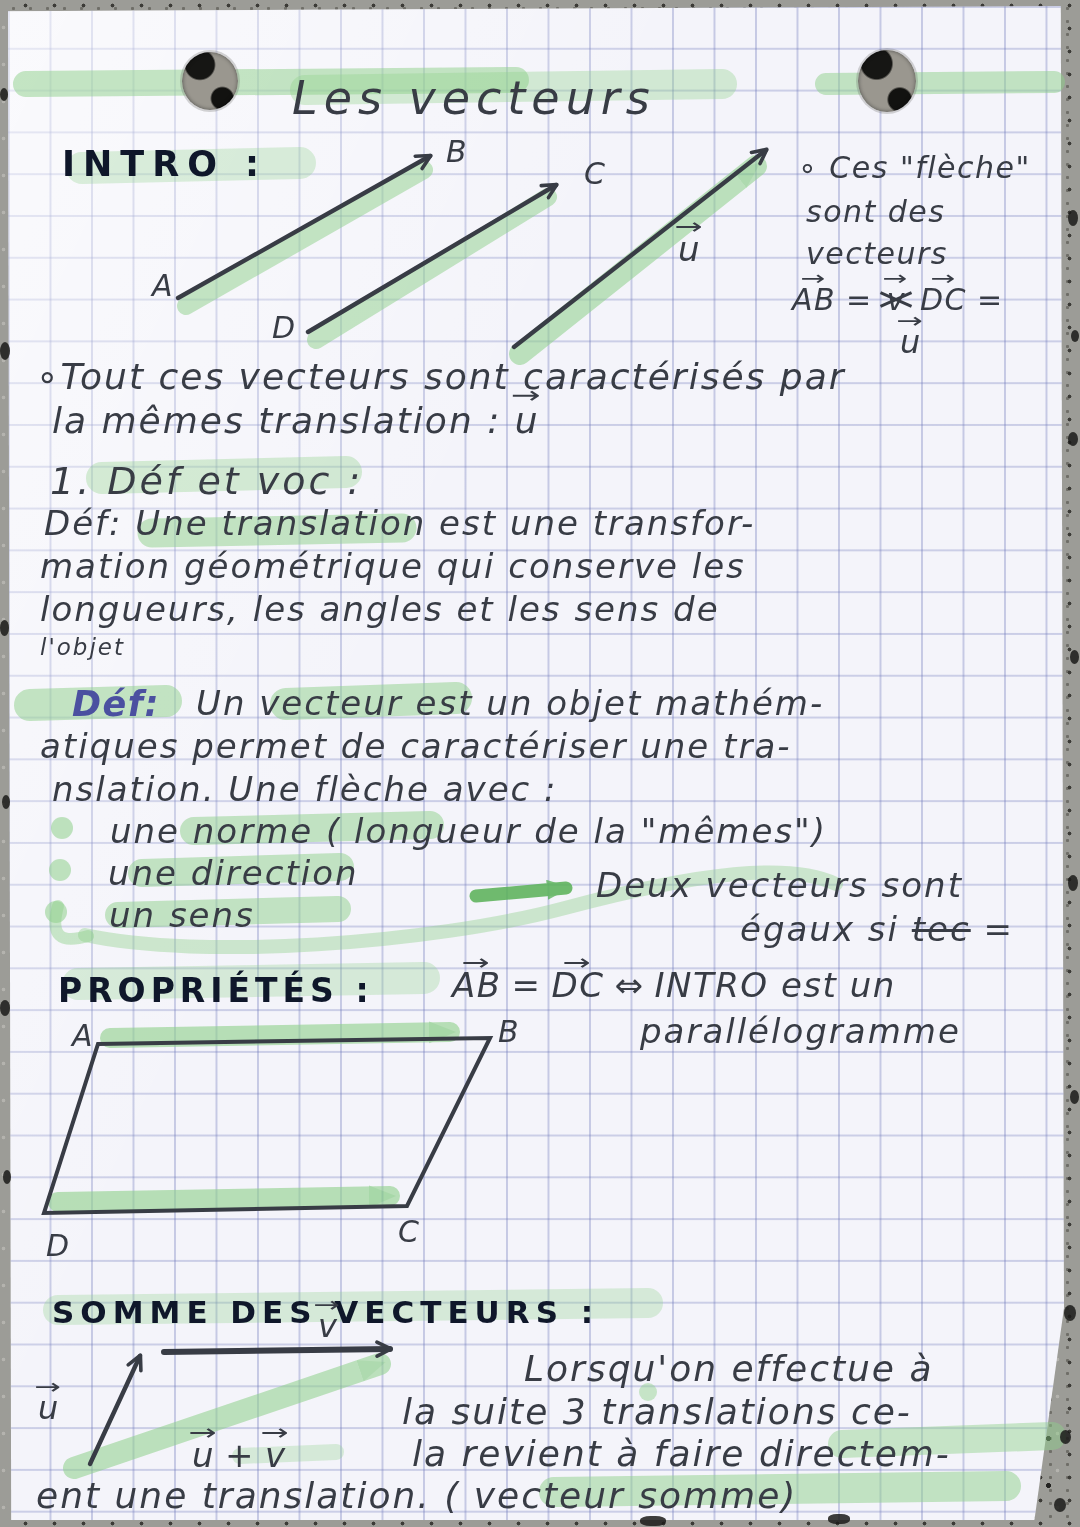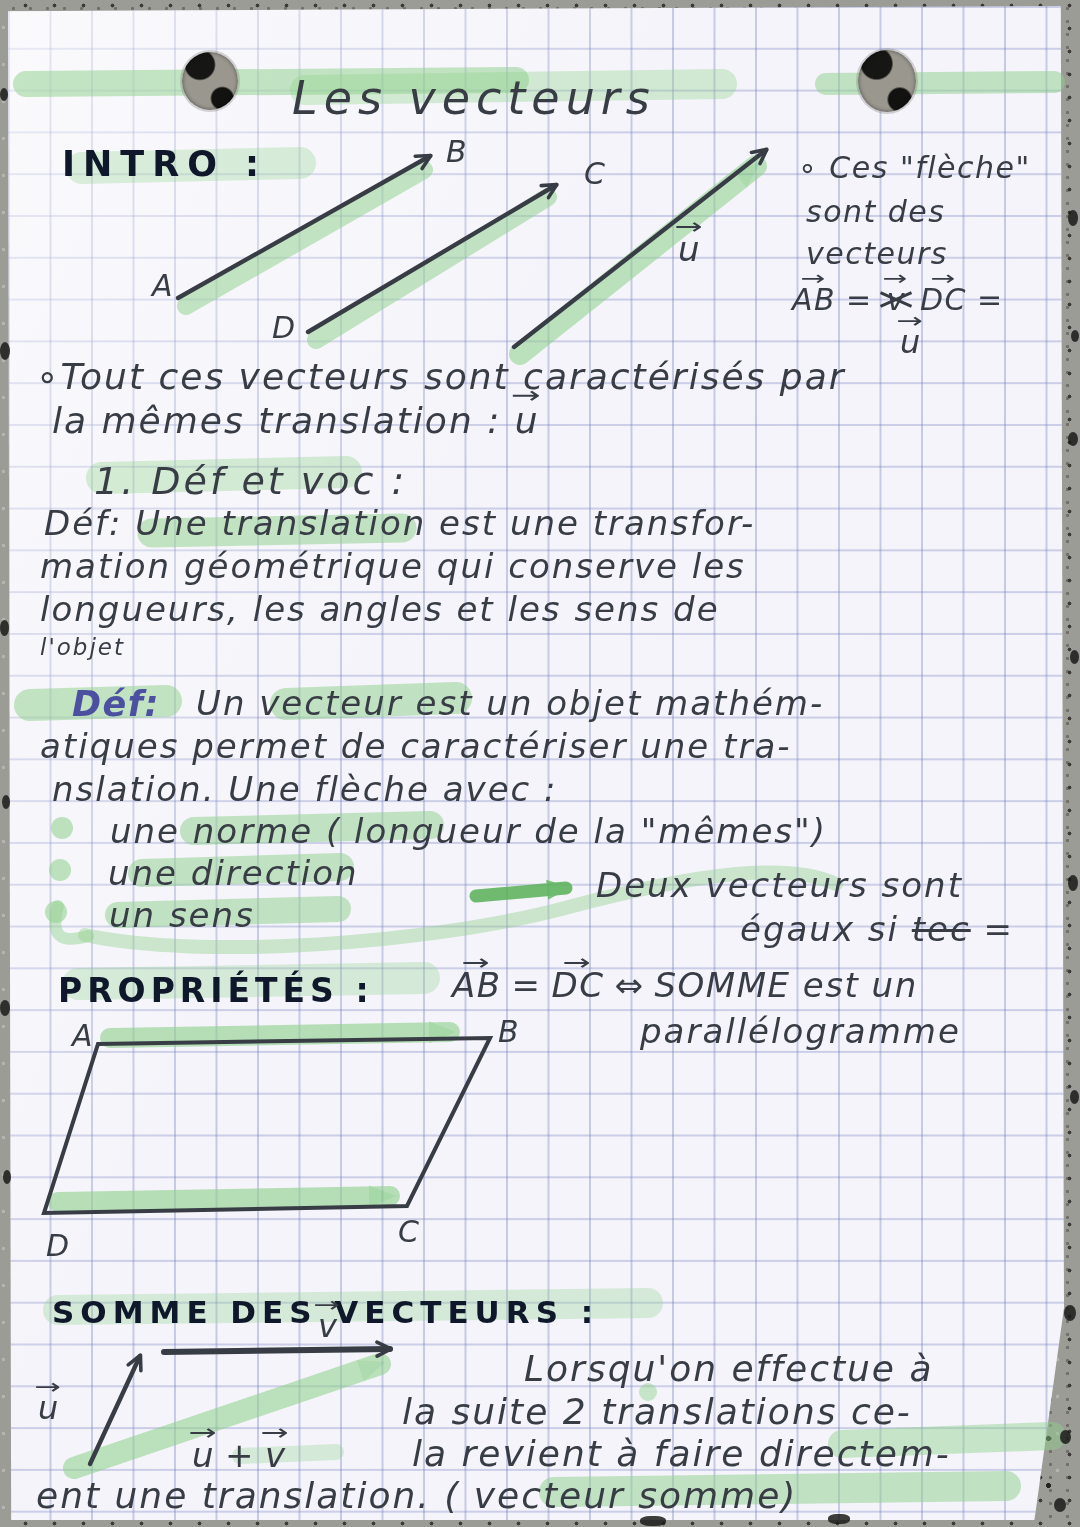--- a/index.html
+++ b/index.html
@@ -140,21 +140,21 @@
   <span class="vec">DC</span>
   <span>=</span>
 </div>
 <div class="hw cursive" style="left:900px;top:326px;font-size:32px;"><span class="vec">u</span></div>
 
 <div class="hw cursive" style="left:36px;top:358px;font-size:36px;letter-spacing:2px;">∘Tout ces vecteurs sont caractérisés par</div>
 <div class="hw cursive" style="left:52px;top:402px;font-size:36px;letter-spacing:2px;">
   <span>la mêmes translation : </span><span class="vec">u</span>
 </div>
 
-<div class="hw cursive" style="left:50px;top:462px;font-size:38px;letter-spacing:3px;padding-left:44px;">1. Déf et voc :</div>
+<div class="hw cursive" style="left:50px;top:462px;font-size:38px;letter-spacing:3px;">1. Déf et voc :</div>
 
 <div class="hw cursive" style="left:44px;top:506px;font-size:34px;letter-spacing:2px;">Déf: Une translation est une transfor-</div>
 <div class="hw cursive" style="left:40px;top:549px;font-size:34px;letter-spacing:2px;">mation géométrique qui conserve les</div>
 <div class="hw cursive" style="left:40px;top:592px;font-size:34px;letter-spacing:2px;">longueurs, les angles et les sens de</div>
 <div class="hw cursive" style="left:40px;top:635px;font-size:23px;letter-spacing:2px;">l'objet</div>
 
 <div class="hw cursive blue" style="left:72px;top:686px;font-size:35px;font-weight:bold;">Déf:</div>
 <div class="hw cursive" style="left:196px;top:686px;font-size:34px;letter-spacing:2px;font-style:italic;">Un vecteur est un objet mathém-</div>
 <div class="hw cursive" style="left:40px;top:729px;font-size:34px;letter-spacing:2px;">atiques permet de caractériser une tra-</div>
 <div class="hw cursive" style="left:40px;top:772px;font-size:34px;letter-spacing:2px;margin-left:12px;">nslation. Une flèche avec :</div>
@@ -167,41 +167,41 @@
 <div class="hw cursive" style="left:740px;top:912px;font-size:34px;letter-spacing:2px;">
   <span>égaux si </span><span class="strike">tec</span><span> =</span>
 </div>
 
 <div class="hw caps" style="left:58px;top:974px;font-size:33px;letter-spacing:5px;">PROPRIÉTÉS :</div>
 <div class="hw cursive eqrow" style="left:452px;top:968px;font-size:34px;">
   <span class="vec">AB</span>
   <span>=</span>
   <span class="vec">DC</span>
   <span>⇔</span>
-  <span>SOMME est un</span>
+  <span>INTRO est un</span>
 </div>
 <div class="hw cursive" style="left:640px;top:1014px;font-size:34px;letter-spacing:2px;">parallélogramme</div>
 
 <div class="hw cursive" style="left:72px;top:1020px;font-size:30px;">A</div>
 <div class="hw cursive" style="left:498px;top:1016px;font-size:30px;">B</div>
 <div class="hw cursive" style="left:398px;top:1216px;font-size:30px;">C</div>
 <div class="hw cursive" style="left:46px;top:1230px;font-size:30px;">D</div>
 
 <div class="hw caps" style="left:52px;top:1296px;font-size:31px;letter-spacing:6px;">SOMME DES VECTEURS :</div>
 
 <div class="hw cursive" style="left:38px;top:1392px;font-size:32px;"><span class="vec">u</span></div>
 <div class="hw cursive" style="left:318px;top:1310px;font-size:32px;"><span class="vec">v</span></div>
 <div class="hw cursive eqrow" style="left:192px;top:1438px;font-size:34px;">
   <span class="vec">u</span>
   <span>+</span>
   <span class="vec">v</span>
 </div>
 
 <div class="hw cursive" style="left:524px;top:1350px;font-size:36px;letter-spacing:2px;">Lorsqu'on effectue à</div>
-<div class="hw cursive" style="left:402px;top:1393px;font-size:36px;letter-spacing:2px;">la suite 2 translations ce-</div>
+<div class="hw cursive" style="left:402px;top:1393px;font-size:36px;letter-spacing:2px;">la suite 3 translations ce-</div>
 <div class="hw cursive" style="left:412px;top:1435px;font-size:36px;letter-spacing:2px;">la revient à faire directem-</div>
 <div class="hw cursive" style="left:36px;top:1477px;font-size:36px;letter-spacing:2px;">ent une translation. ( vecteur somme)</div>
 
 <div class="edge-blob" style="left:0;top:88px;width:8px;height:13px;"></div>
 <div class="edge-blob" style="left:0;top:342px;width:10px;height:18px;"></div>
 <div class="edge-blob" style="left:0;top:620px;width:9px;height:16px;"></div>
 <div class="edge-blob" style="left:2px;top:795px;width:8px;height:14px;"></div>
 <div class="edge-blob" style="left:0;top:1000px;width:10px;height:16px;"></div>
 <div class="edge-blob" style="left:3px;top:1170px;width:8px;height:14px;"></div>
 <div class="edge-blob" style="left:1068px;top:210px;width:10px;height:16px;"></div>

